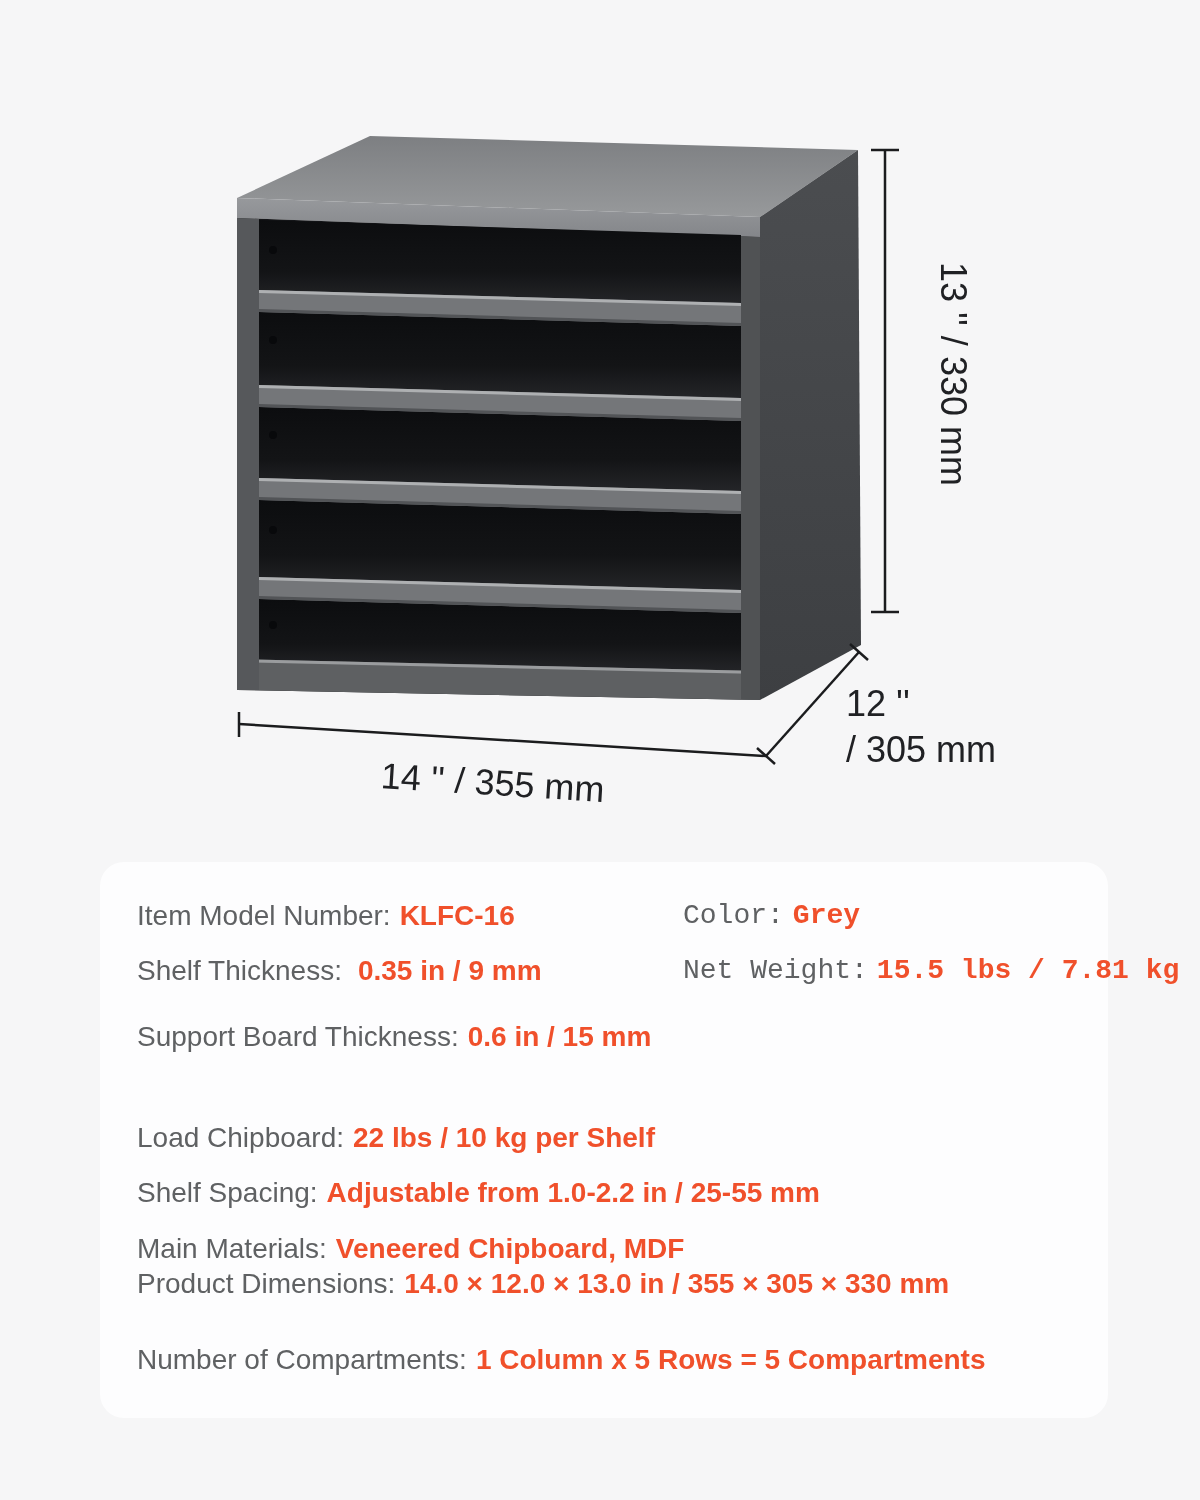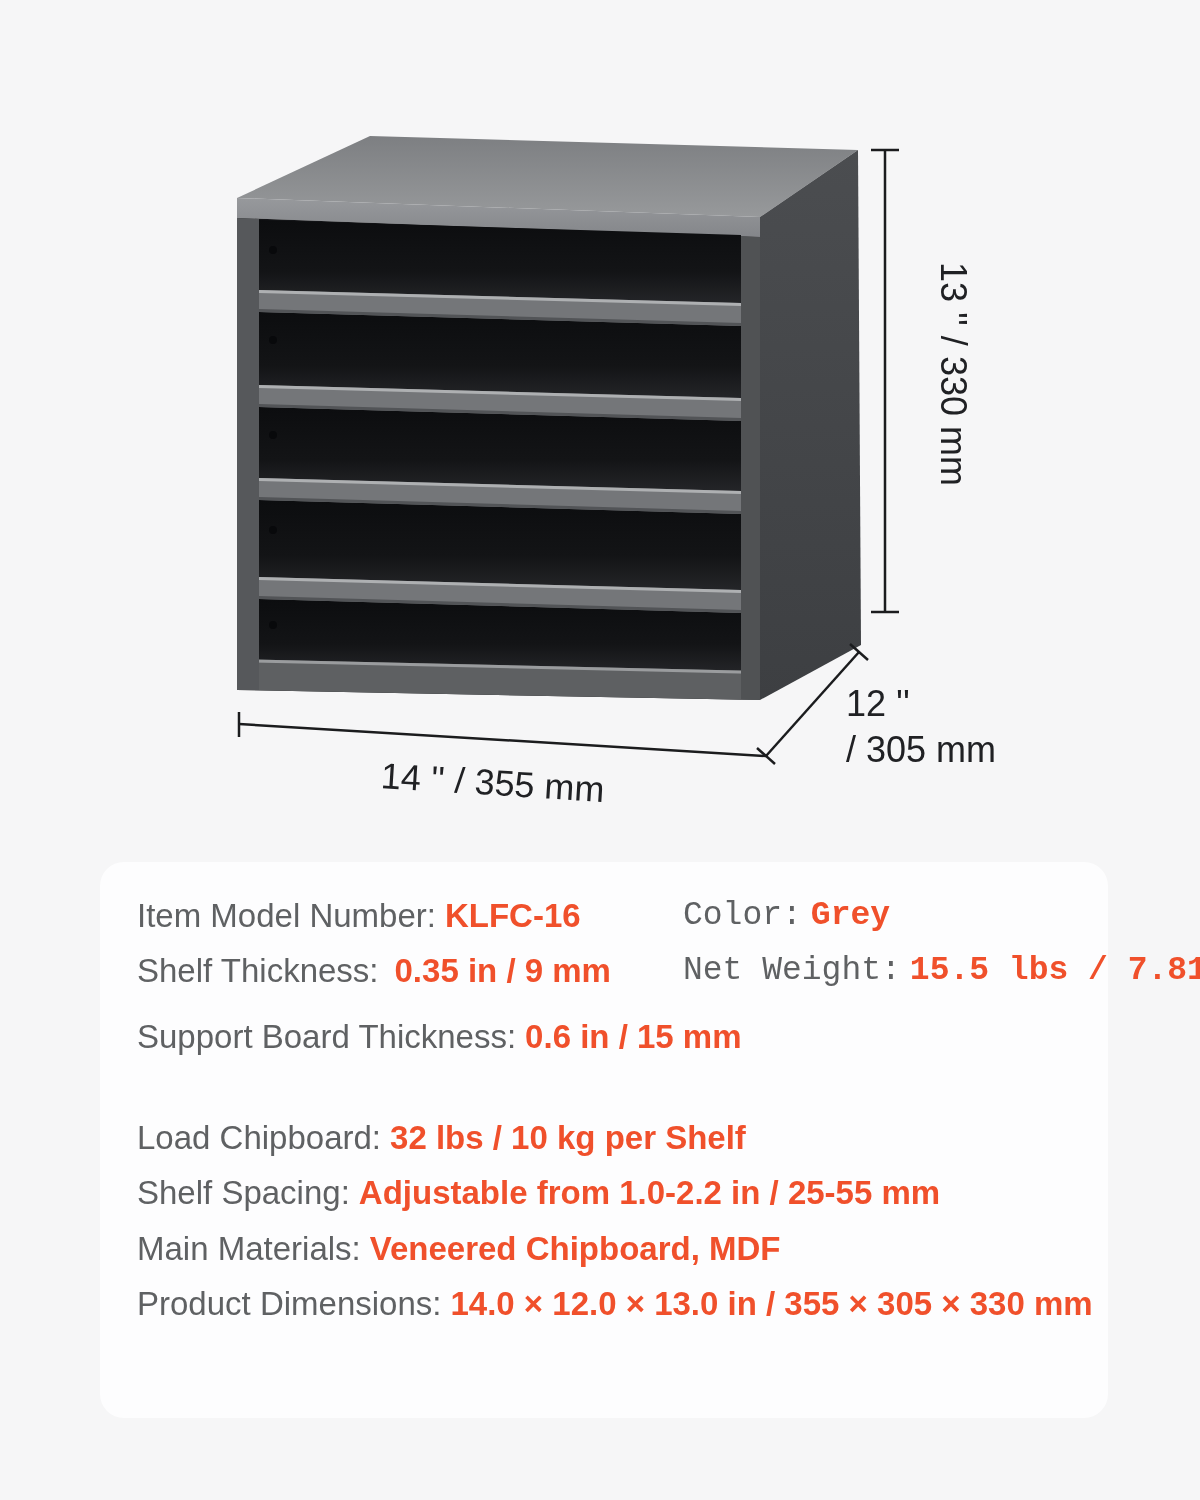--- a/index.html
+++ b/index.html
@@ -10,21 +10,21 @@
     position:relative;overflow:hidden;
   }
   .stage{position:absolute;left:0;top:0;width:1200px;height:1500px;}
   .figure-svg{position:absolute;left:0;top:0;}
   .spec-card{
     position:absolute;left:100px;top:862px;width:1008px;height:556px;
     background:#fdfdfe;border-radius:24px;
   }
   .spec-row{
     position:absolute;left:37px;right:20px;
-    font-size:33px;line-height:30px;color:#5f6163;white-space:nowrap;
+    font-size:28px;line-height:30px;color:#5f6163;white-space:nowrap;
   }
   .pair .lbl{color:#5f6163;font-weight:400;}
   .pair .val{color:#f0502b;font-weight:700;margin-left:9px;}
   .pair .val.wide-gap{margin-left:16px;}
   .pair.col2{position:absolute;left:546px;top:0;font-family:Liberation Mono, monospace;}
 </style>
 </head>
 <body>
 
 <div class="stage">
@@ -140,30 +140,33 @@
       <span class="pair"><span class="lbl">Shelf Thickness:</span><span class="val wide-gap">0.35 in / 9 mm</span></span>
       <span class="pair col2"><span class="lbl">Net Weight:</span><span class="val">15.5 lbs / 7.81 kg</span></span>
     </div>
 
     <div class="spec-row" style="top:160px">
       <span class="pair"><span class="lbl">Support Board Thickness:</span><span class="val">0.6 in / 15 mm</span></span>
     </div>
 
 
     <div class="spec-row" style="top:261px">
-      <span class="pair"><span class="lbl">Load Chipboard:</span><span class="val">32 lbs / 10 kg per Shelf</span></span>
+      <span class="pair"><span class="lbl">Load Chipboard:</span><span class="val">22 lbs / 10 kg per Shelf</span></span>
     </div>
 
     <div class="spec-row" style="top:316px">
       <span class="pair"><span class="lbl">Shelf Spacing:</span><span class="val">Adjustable from 1.0-2.2 in / 25-55 mm</span></span>
     </div>
 
     <div class="spec-row" style="top:372px">
       <span class="pair"><span class="lbl">Main Materials:</span><span class="val">Veneered Chipboard, MDF</span></span>
     </div>
 
-    <div class="spec-row" style="top:427px">
+    <div class="spec-row" style="top:407px">
       <span class="pair"><span class="lbl">Product Dimensions:</span><span class="val">14.0 × 12.0 × 13.0 in / 355 × 305 × 330 mm</span></span>
     </div>
 
+    <div class="spec-row" style="top:483px">
+      <span class="pair"><span class="lbl">Number of Compartments:</span><span class="val">1 Column x 5 Rows = 5 Compartments</span></span>
+    </div>
 
   </div>
 </div>
 
 </body></html>

